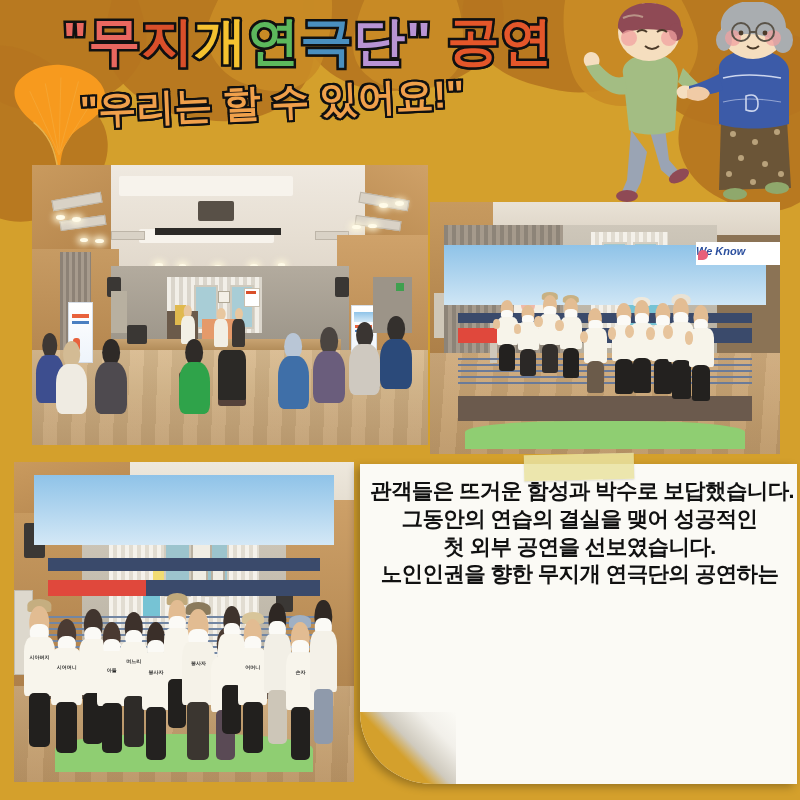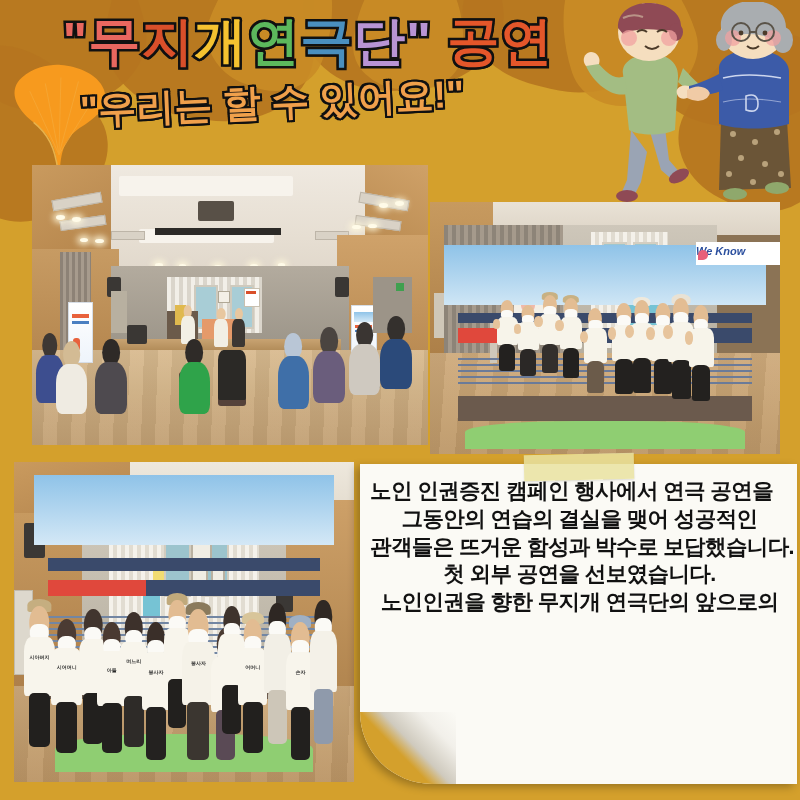--- a/index.html
+++ b/index.html
@@ -697,25 +697,24 @@
       <div class="ghead" style="background:#302924"></div>
         <div class="gmask"></div>
         <div class="gbody" style="background:#f4f1e8"></div>
         <div class="glegs" style="background:#8f9aab"></div>
     </div>
   </div>
 
   <div class="note">
     <div class="note-tape"></div>
     <div class="note-body" id="note-body">
-        <span class="ln">노인 인권증진 캠페인 행사에서 연극 공연을</span>
+        <span class="ln">관객들은 뜨거운 함성과 박수로 보답했습니다.</span>
         <span class="ln c">그동안의 연습의 결실을 맺어 성공적인</span>
-        <span class="ln">관객들은 뜨거운 함성과 박수로 보답했습니다.</span>
         <span class="ln c">첫 외부 공연을 선보였습니다.</span>
-        <span class="ln c">노인인권을 향한 무지개 연극단의 앞으로의</span>
+        <span class="ln c">노인인권을 향한 무지개 연극단의 공연하는</span>
       </div>
     <div class="note-curl"></div>
   </div>
 
   <span class="sr-only">복지관 강당에서 관객들이 의자에 앉아 연극을 관람하는 모습</span>
   <span class="sr-only">흰 단체복을 입은 단원들이 손뼉을 치며 공연하는 모습</span>
   <span class="sr-only">공연을 마친 단원들의 단체 기념사진</span>
 
 </div>
 

